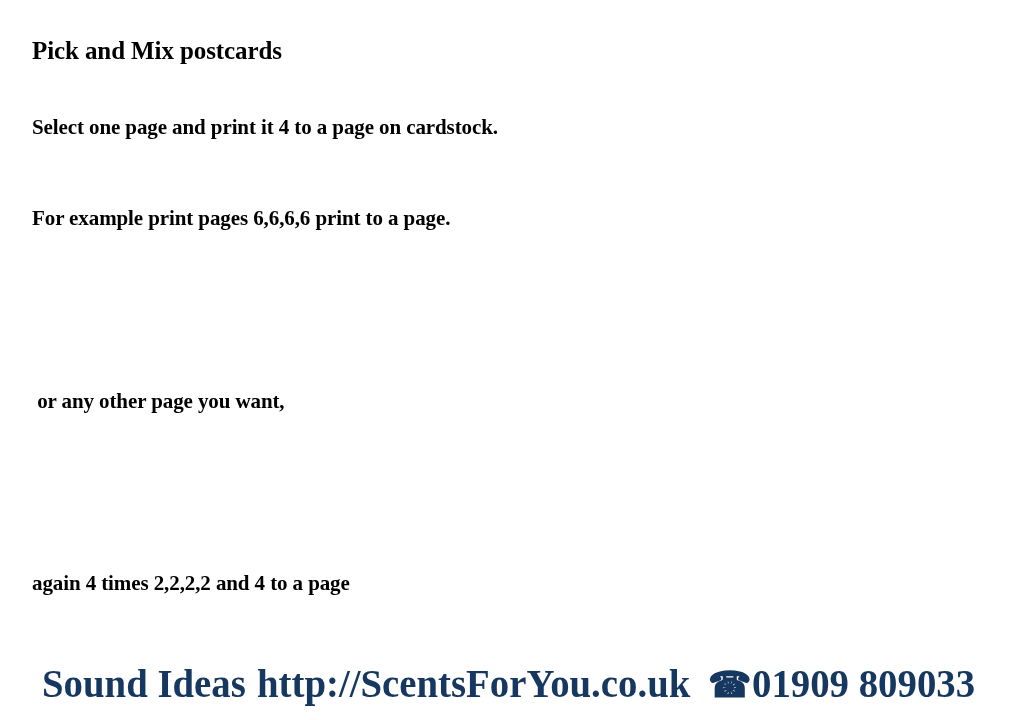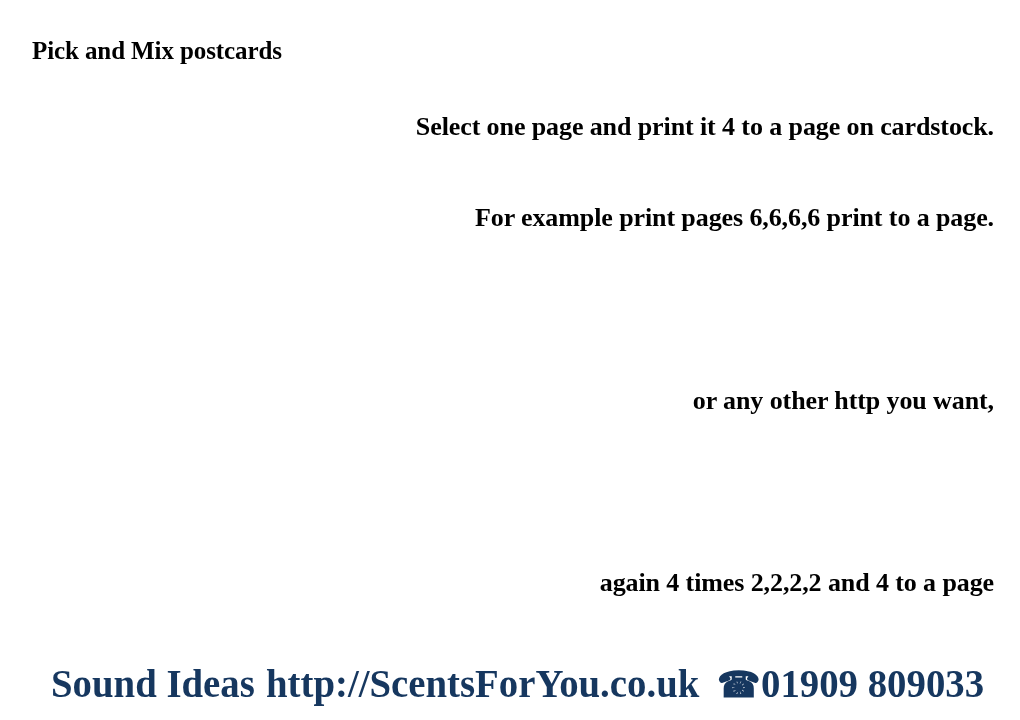--- a/index.html
+++ b/index.html
@@ -42,40 +42,39 @@
 
   
   .heading {
     font-size: 25px;
     line-height: 38px;
     margin: 0 0 34px 0;
   }
 
   
   .para {
-    font-size: 26px;
+    font-size: 21px;
     line-height: 46px;
     margin: 0 0 45px 0;
-    text-align: right;
   }
 
   
   .para.multi {
     margin-bottom: 44px;
   }
 
   .para .row {
     display: block;
     white-space: pre;
   }
 
   
   #footer {
     position: absolute;
-    left: 51px;
+    left: 42px;
     top: 660px;
     width: 940px;
     height: 52px;
     display: flex;
     align-items: baseline;
     white-space: pre;
   }
 
   .wordart {
     font-family: "Liberation Serif", "DejaVu Serif", serif;
@@ -106,21 +105,21 @@
 
   <div id="content">
 
     <div class="line heading">Pick and Mix postcards</div>
 
     <div class="line para">Select one page and print it 4 to a page on cardstock.</div>
 
     <div class="line para">For example print pages 6,6,6,6 print to a page.</div>
 
     <div class="line para multi">
-      <span class="row"> or any other http you want,</span>
+      <span class="row"> or any other page you want,</span>
     </div>
 
     <div class="line para">again 4 times 2,2,2,2 and 4 to a page</div>
 
   </div>
 
   <div id="footer">
     <span class="wordart">Sound Ideas</span>
     <span class="gap-md"></span>
     <span class="wordart">http://ScentsForYou.co.uk</span>

